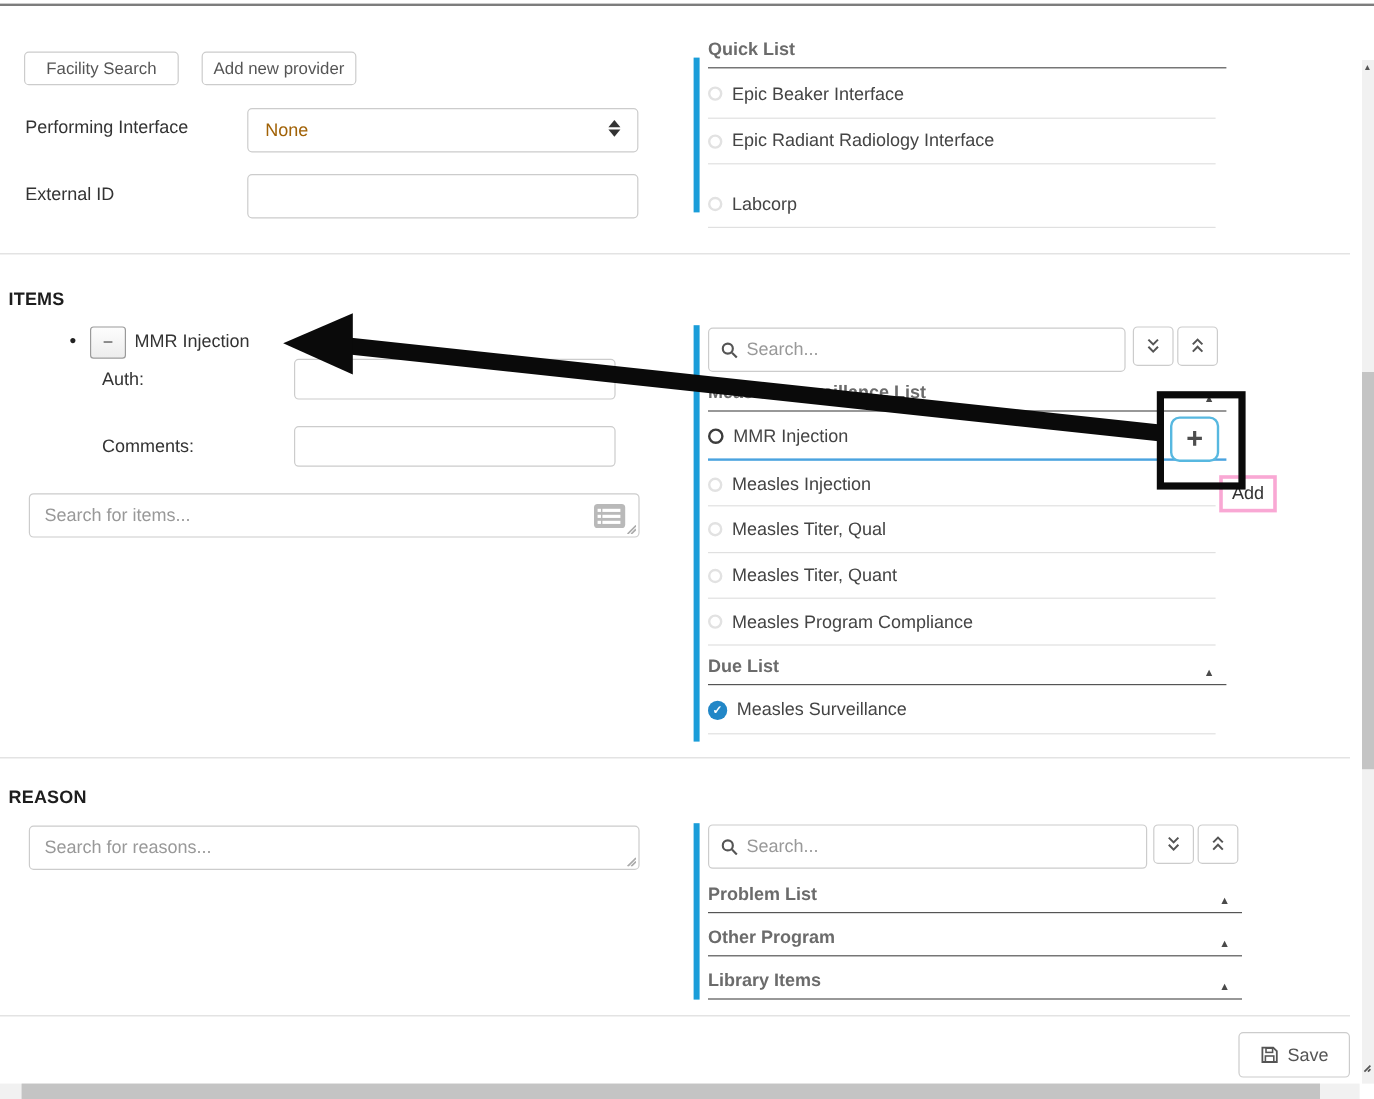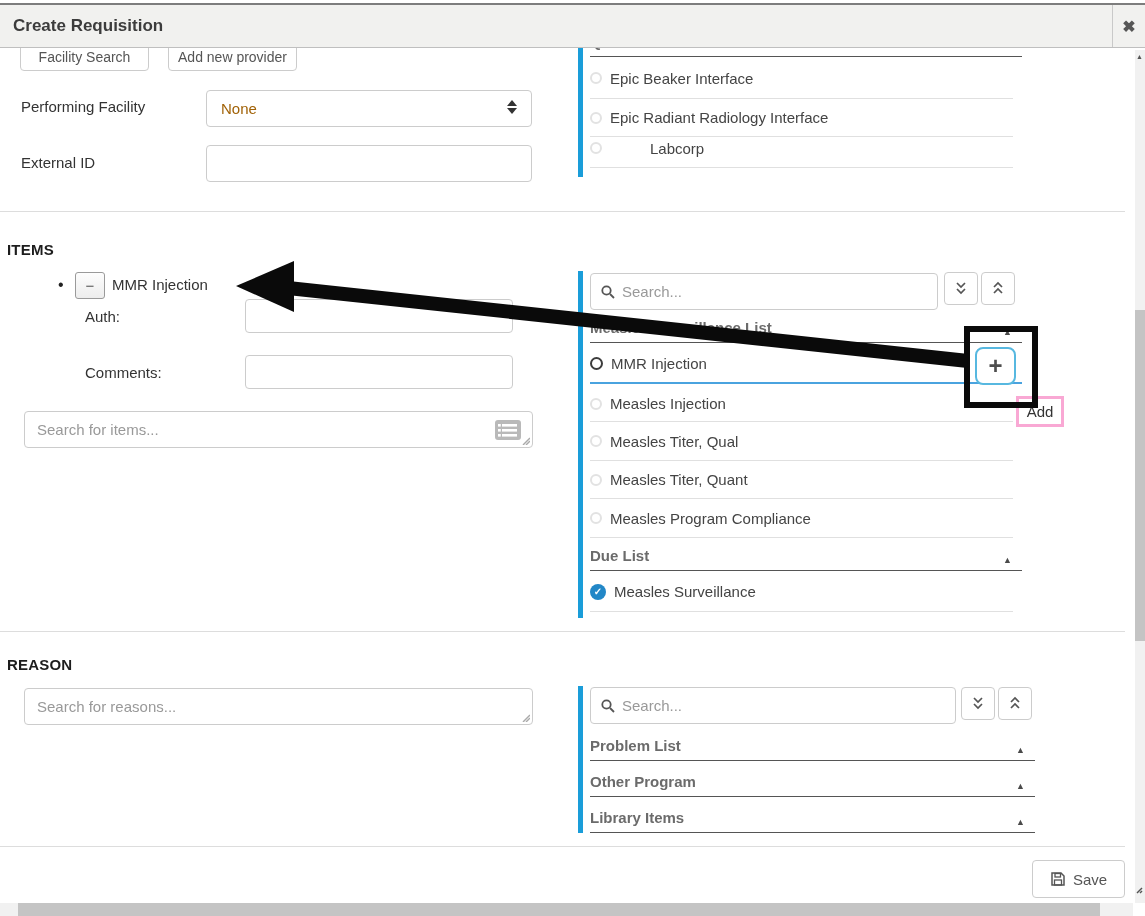--- a/index.html
+++ b/index.html
@@ -78,28 +78,22 @@
 <body>
 
 <div id="app">
 
   <button class="btn" style="left:20px; top:43px; width:129px; height:28px; z-index:5;">Facility Search</button>
   <button class="btn" style="left:168px; top:43px; width:129px; height:28px; z-index:5;text-align:center;">Add new provider</button>
 
   <div style="position:absolute; left:590px; top:33px; font-size:15px; font-weight:bold; color:#6b6b6b; z-index:5;">Quick List</div>
 
   <div class="top-line"></div>
-  <div class="modal-header">
-    <div class="modal-title">Create Requisition</div>
-    <div class="close-box">
-      <span class="close-x">✖</span>
-    </div>
-  </div>
-
-  <div class="label" style="left:21px; top:98px;">Performing Facility</div>
+
+  <div class="label" style="left:21px; top:98px;">Performing Interface</div>
   <div class="select" style="left:206px; top:90px; width:326px; height:37px;">
     <span style="position:absolute; left:14px; top:9px; font-size:15px; color:#a16207;">None</span>
     <span class="sel-arrows">
       <span class="tri-up"></span>
         <span class="tri-down"></span>
     </span>
   </div>
 
   <div class="label" style="left:21px; top:154px;">External ID</div>
   <div class="input" style="left:206px; top:145px; width:326px; height:37px;"></div>
@@ -107,21 +101,21 @@
   <div class="blue-bar" style="left:578px; top:48px; height:129px;"></div>
   <div style="position:absolute; left:590px; top:48px; width:432px; height:9px; border-bottom:1px solid #555;"></div>
   <div class="panel-row" style="left:590px; top:58px; width:423px; height:41px;">
     <span class="radio"></span>
     <span class="row-text">Epic Beaker Interface</span>
   </div>
   <div class="panel-row" style="left:590px; top:99px; width:423px; height:38px;">
     <span class="radio"></span>
     <span class="row-text">Epic Radiant Radiology Interface</span>
   </div>
-  <div class="panel-row" style="left:590px; top:129px; width:423px; height:39px;gap:40px;">
+  <div class="panel-row" style="left:590px; top:151px; width:423px; height:39px;">
     <span class="radio"></span>
     <span class="row-text">Labcorp</span>
   </div>
 
   <div class="divider" style="top:211px;"></div>
 
   <div class="section-title" style="left:7px; top:241px;">ITEMS</div>
 
   <span style="position:absolute; left:58px; top:276px; font-size:16px; color:#222;">•</span>
   <div class="mini-btn" style="position:absolute; left:75px; top:272px;">−</div>

